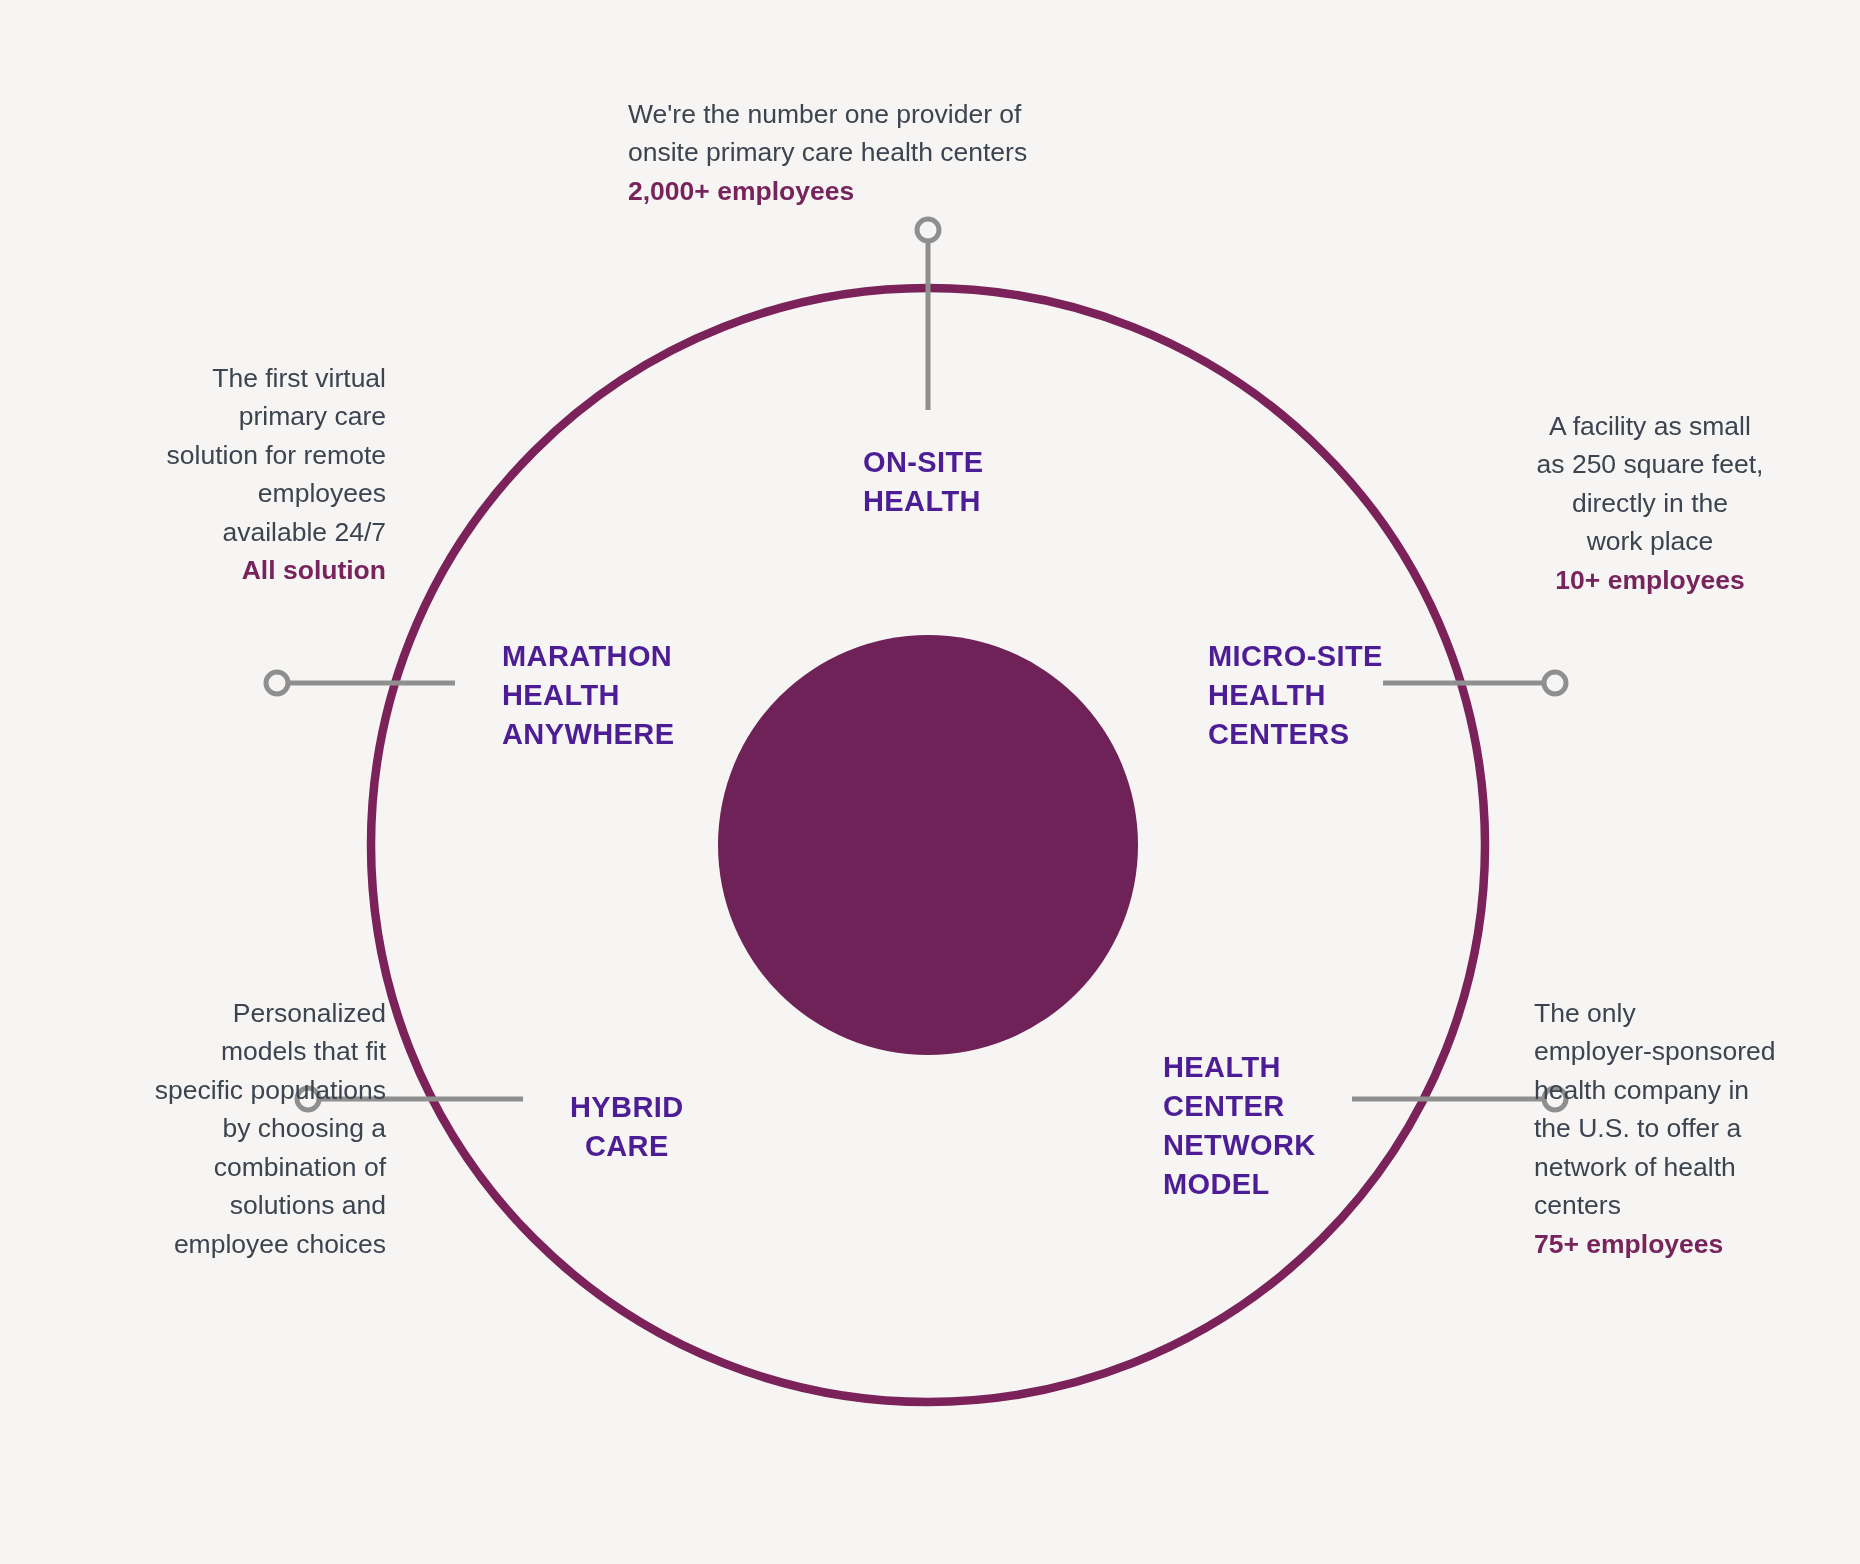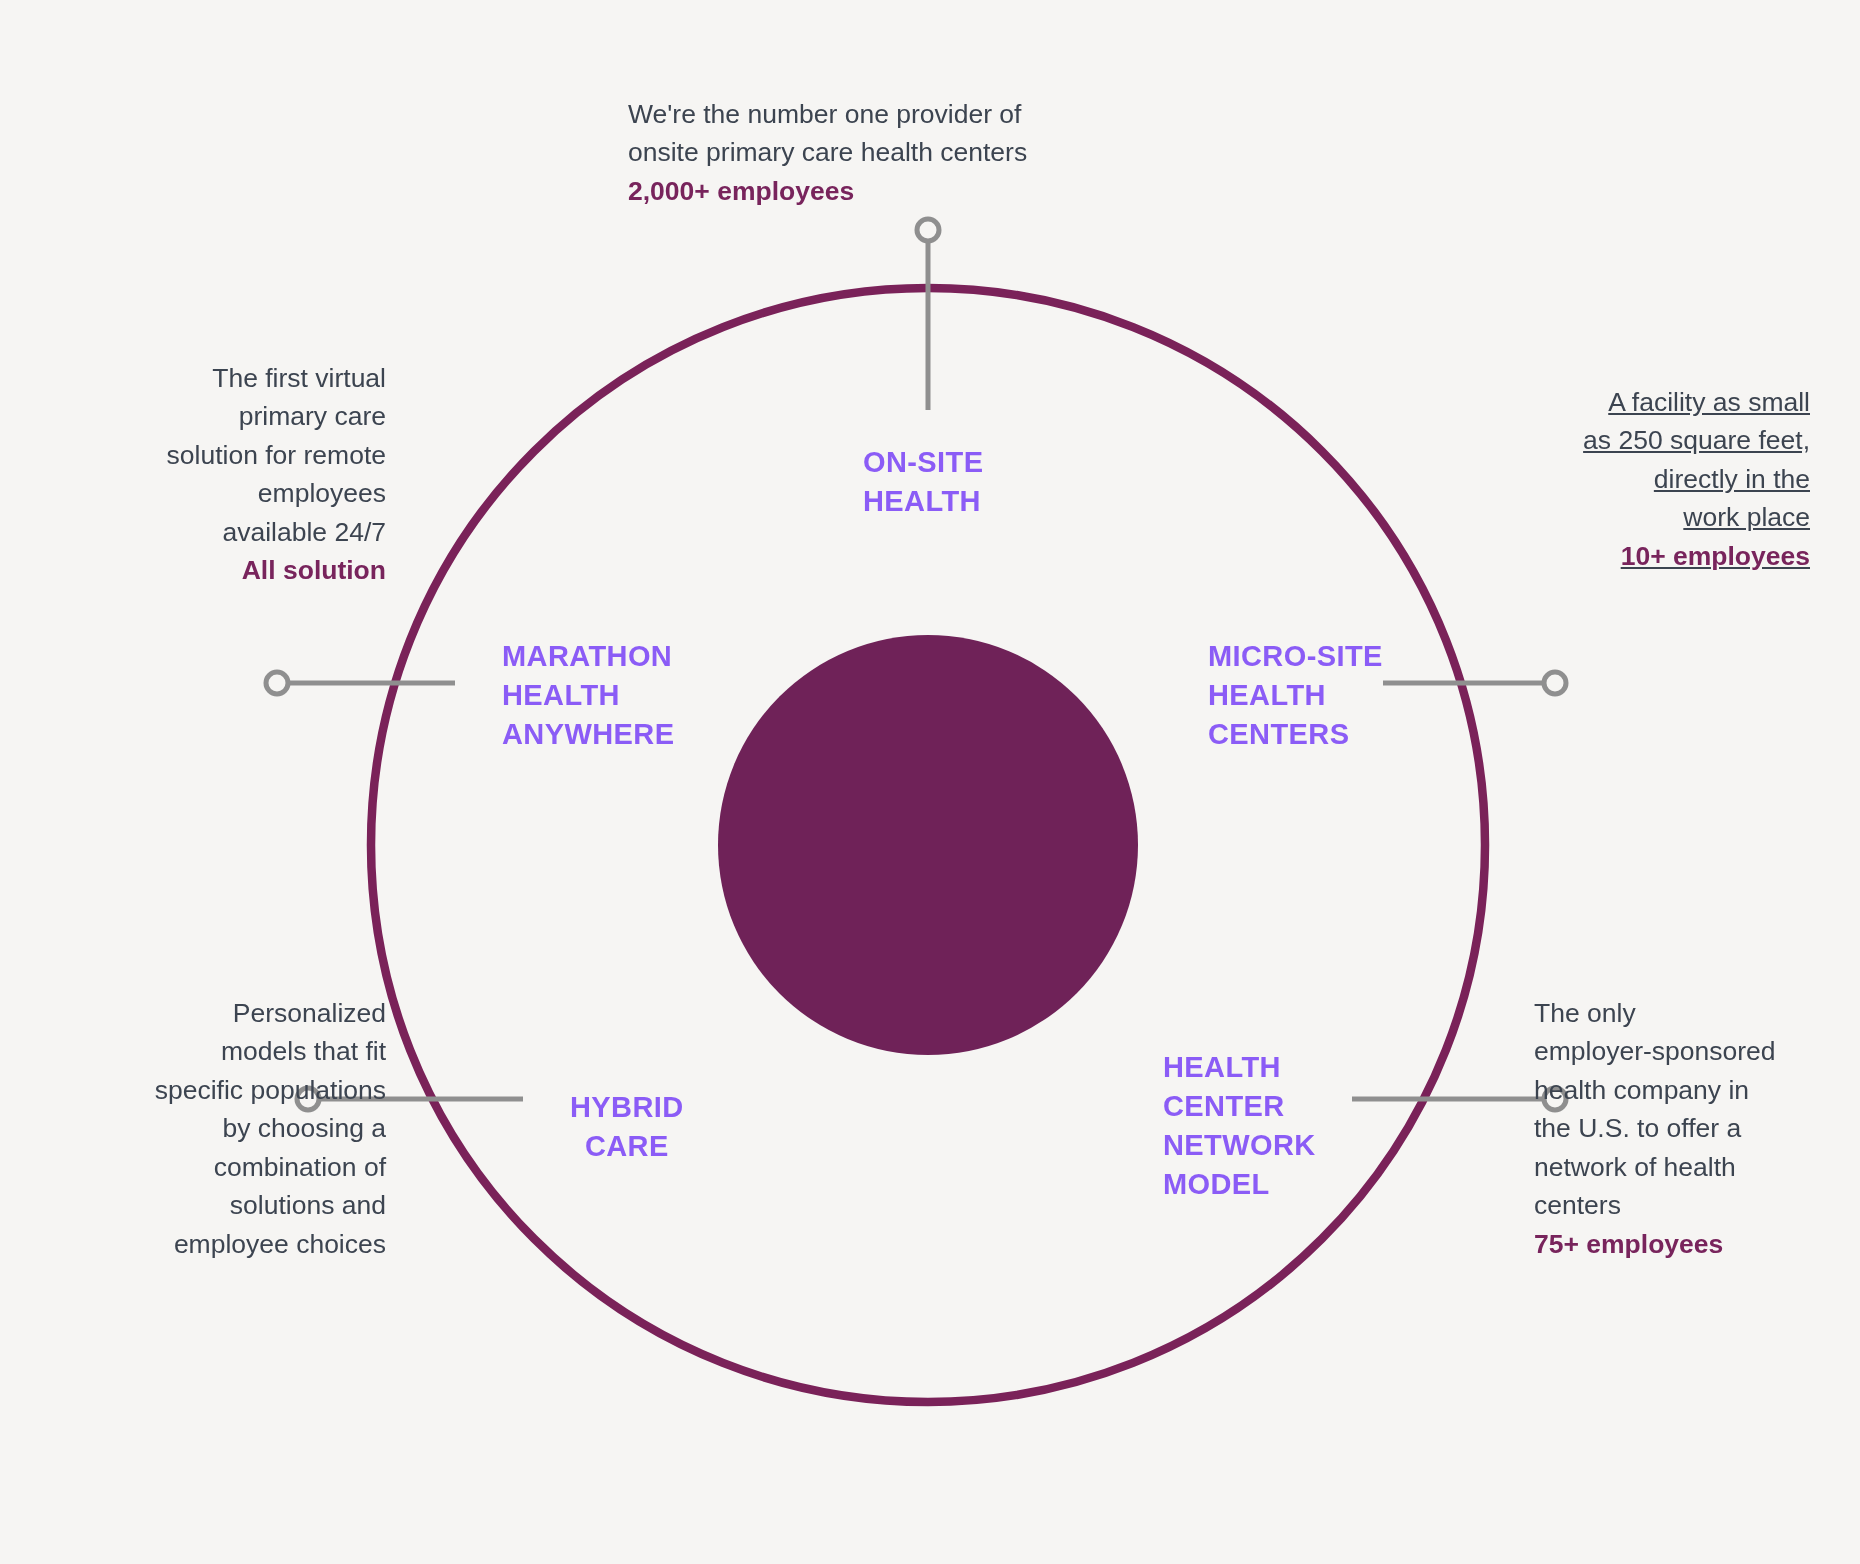--- a/index.html
+++ b/index.html
@@ -21,21 +21,21 @@
     font-family: "Liberation Sans", sans-serif;
     white-space: pre-line;
   }
   .desc .hl {
     color: #78245c;
     font-weight: bold;
     display: block;
   }
   .ring-label {
     position: absolute;
-    color: #8b5cf6;
+    color: #4c1d95;
     font-weight: bold;
     font-size: 29px;
     line-height: 39px;
     letter-spacing: 0.4px;
     white-space: pre-line;
   }
   .center-text {
     position: absolute;
     color: #ffffff;
     font-weight: bold;
@@ -43,21 +43,21 @@
     line-height: 59px;
     letter-spacing: 1.1px;
     text-align: center;
     white-space: pre-line;
     width: 420px;
   }
 
   
   #desc-top      { left: 628px;  top: 56px;   width: 420px; text-align: left; }
   #desc-left-top { left: 86px;   top: 320px;  width: 300px; text-align: right; }
-  #desc-right-top{ left: 1490px; top: 344px;  width: 320px; text-align: right; text-decoration: underline; }
+  #desc-right-top{ left: 1490px; top: 368px;  width: 320px; text-align: center; }
   #desc-left-bot { left: 68px;   top: 955px;  width: 318px; text-align: right; }
   #desc-right-bot{ left: 1490px; top: 955px;  width: 330px; text-align: left; margin-left: 44px; }
 
   #label-onsite  { left: 863px;  top: 443px;  text-align: left; }
   #label-marathon{ left: 502px;  top: 637px;  text-align: left; }
   #label-micro   { left: 1208px; top: 637px;  text-align: left; }
   #label-hybrid  { left: 570px;  top: 1088px; text-align: center; }
   #label-network { left: 1163px; top: 1048px; text-align: left; }
 
   #center-block  { left: 720px;  top: 765px; }

